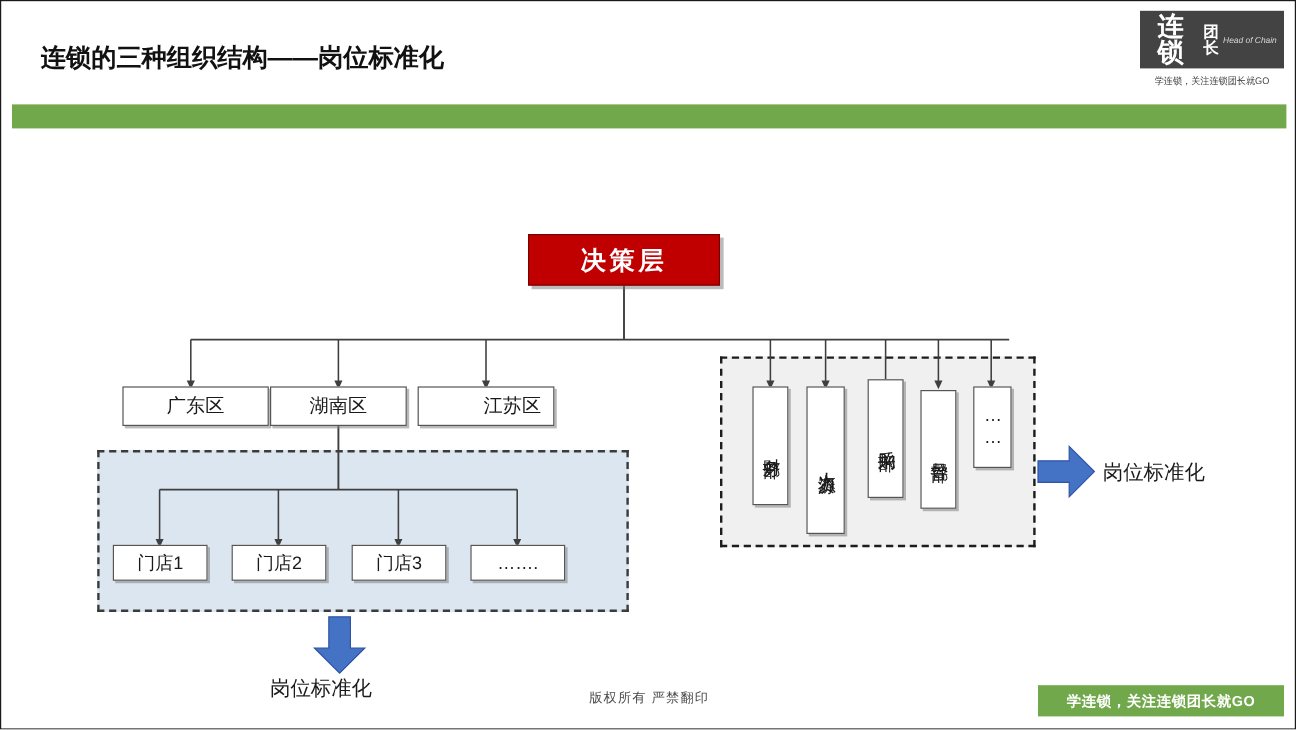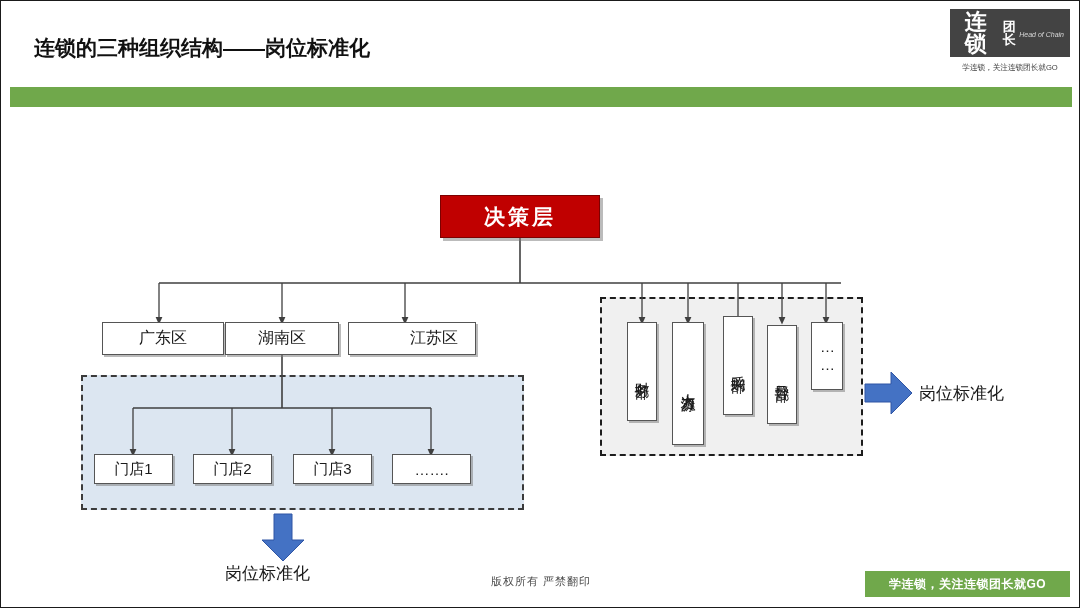--- a/index.html
+++ b/index.html
@@ -260,21 +260,21 @@
     <div class="node node-top" style="left:439px; top:44px; width:160px; height:43px;">
       <span>决策层</span>
     </div>
 
     <div class="node node-region" style="left:101px; top:171px; width:122px; height:33px;">
       <span>广东区</span>
     </div>
     <div class="node node-region" style="left:224px; top:171px; width:114px; height:33px;">
       <span>湖南区</span>
     </div>
-    <div class="node node-region" style="left:347px; top:171px; width:128px; height:33px;padding-left:44px;">
+    <div class="node node-region" style="left:347px; top:171px; width:114px; height:33px;padding-left:44px;">
       <span>江苏区</span>
     </div>
 
     <div class="node node-store" style="left:93px; top:303px; width:79px; height:30px;">
       <span>门店1</span>
     </div>
     <div class="node node-store" style="left:192px; top:303px; width:79px; height:30px;text-align:center;">
       <span>门店2</span>
     </div>
     <div class="node node-store" style="left:292px; top:303px; width:79px; height:30px;">

